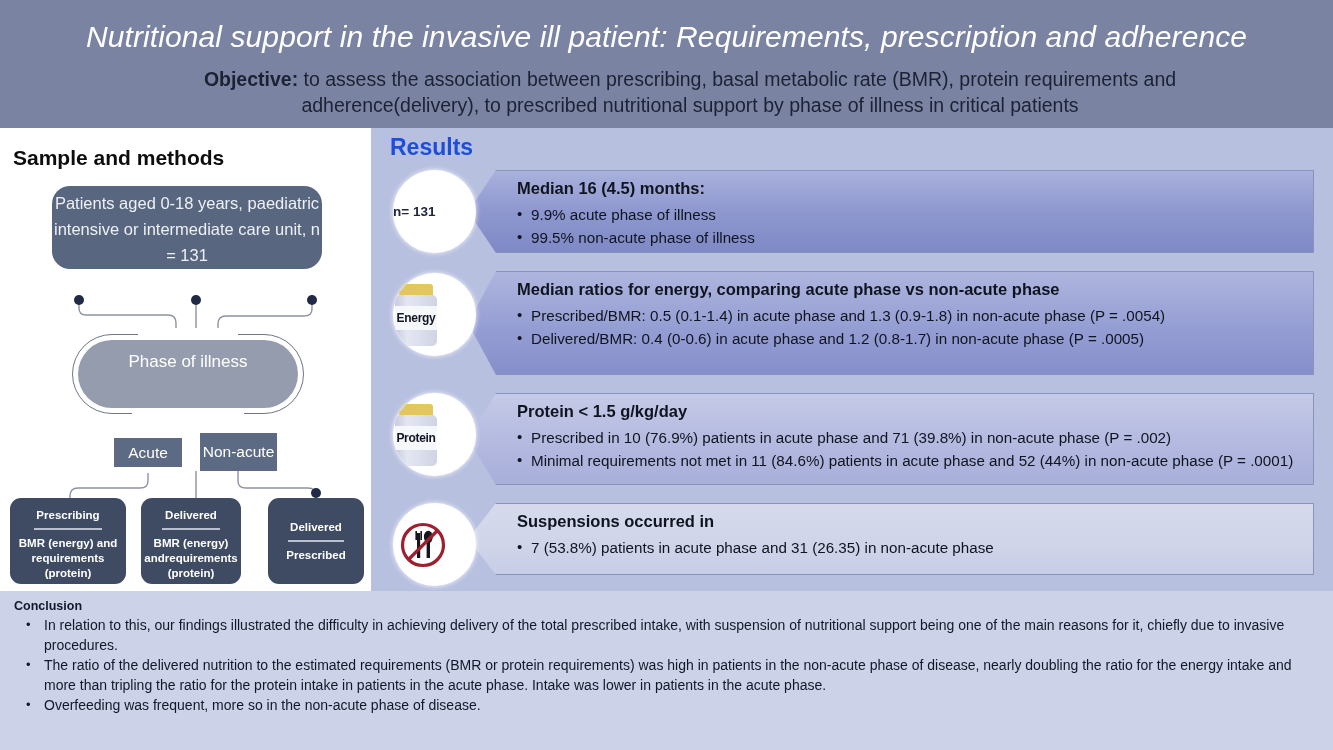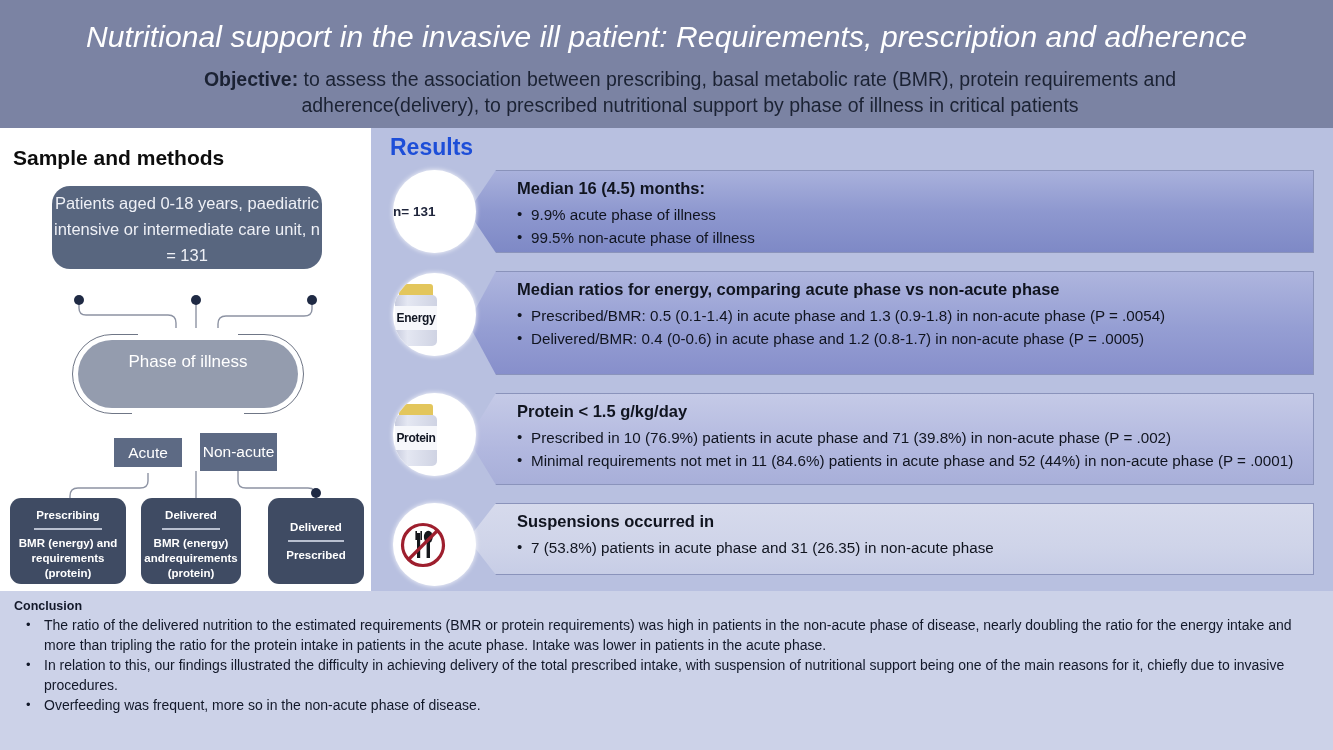--- a/index.html
+++ b/index.html
@@ -409,19 +409,19 @@
         <ul>
           <li>7 (53.8%) patients in acute phase and 31 (26.35) in non-acute phase</li>
         </ul>
       </div>
     </div>
   </div>
 
   <div id="conclusion">
     <div id="conclusion-title">Conclusion</div>
     <ul>
+      <li>In relation to this, our findings illustrated the difficulty in achieving delivery of the total prescribed intake, with suspension of nutritional support being one of the main reasons for it, chiefly due to invasive procedures.</li>
       <li>The ratio of the delivered nutrition to the estimated requirements (BMR or protein requirements) was high in patients in the non-acute phase of disease, nearly doubling the ratio for the energy intake and more than tripling the ratio for the protein intake in patients in the acute phase. Intake was lower in patients in the acute phase.</li>
-      <li>In relation to this, our findings illustrated the difficulty in achieving delivery of the total prescribed intake, with suspension of nutritional support being one of the main reasons for it, chiefly due to invasive procedures.</li>
       <li>Overfeeding was frequent, more so in the non-acute phase of disease.</li>
     </ul>
   </div>
 
 </div>
 
 </body></html>

